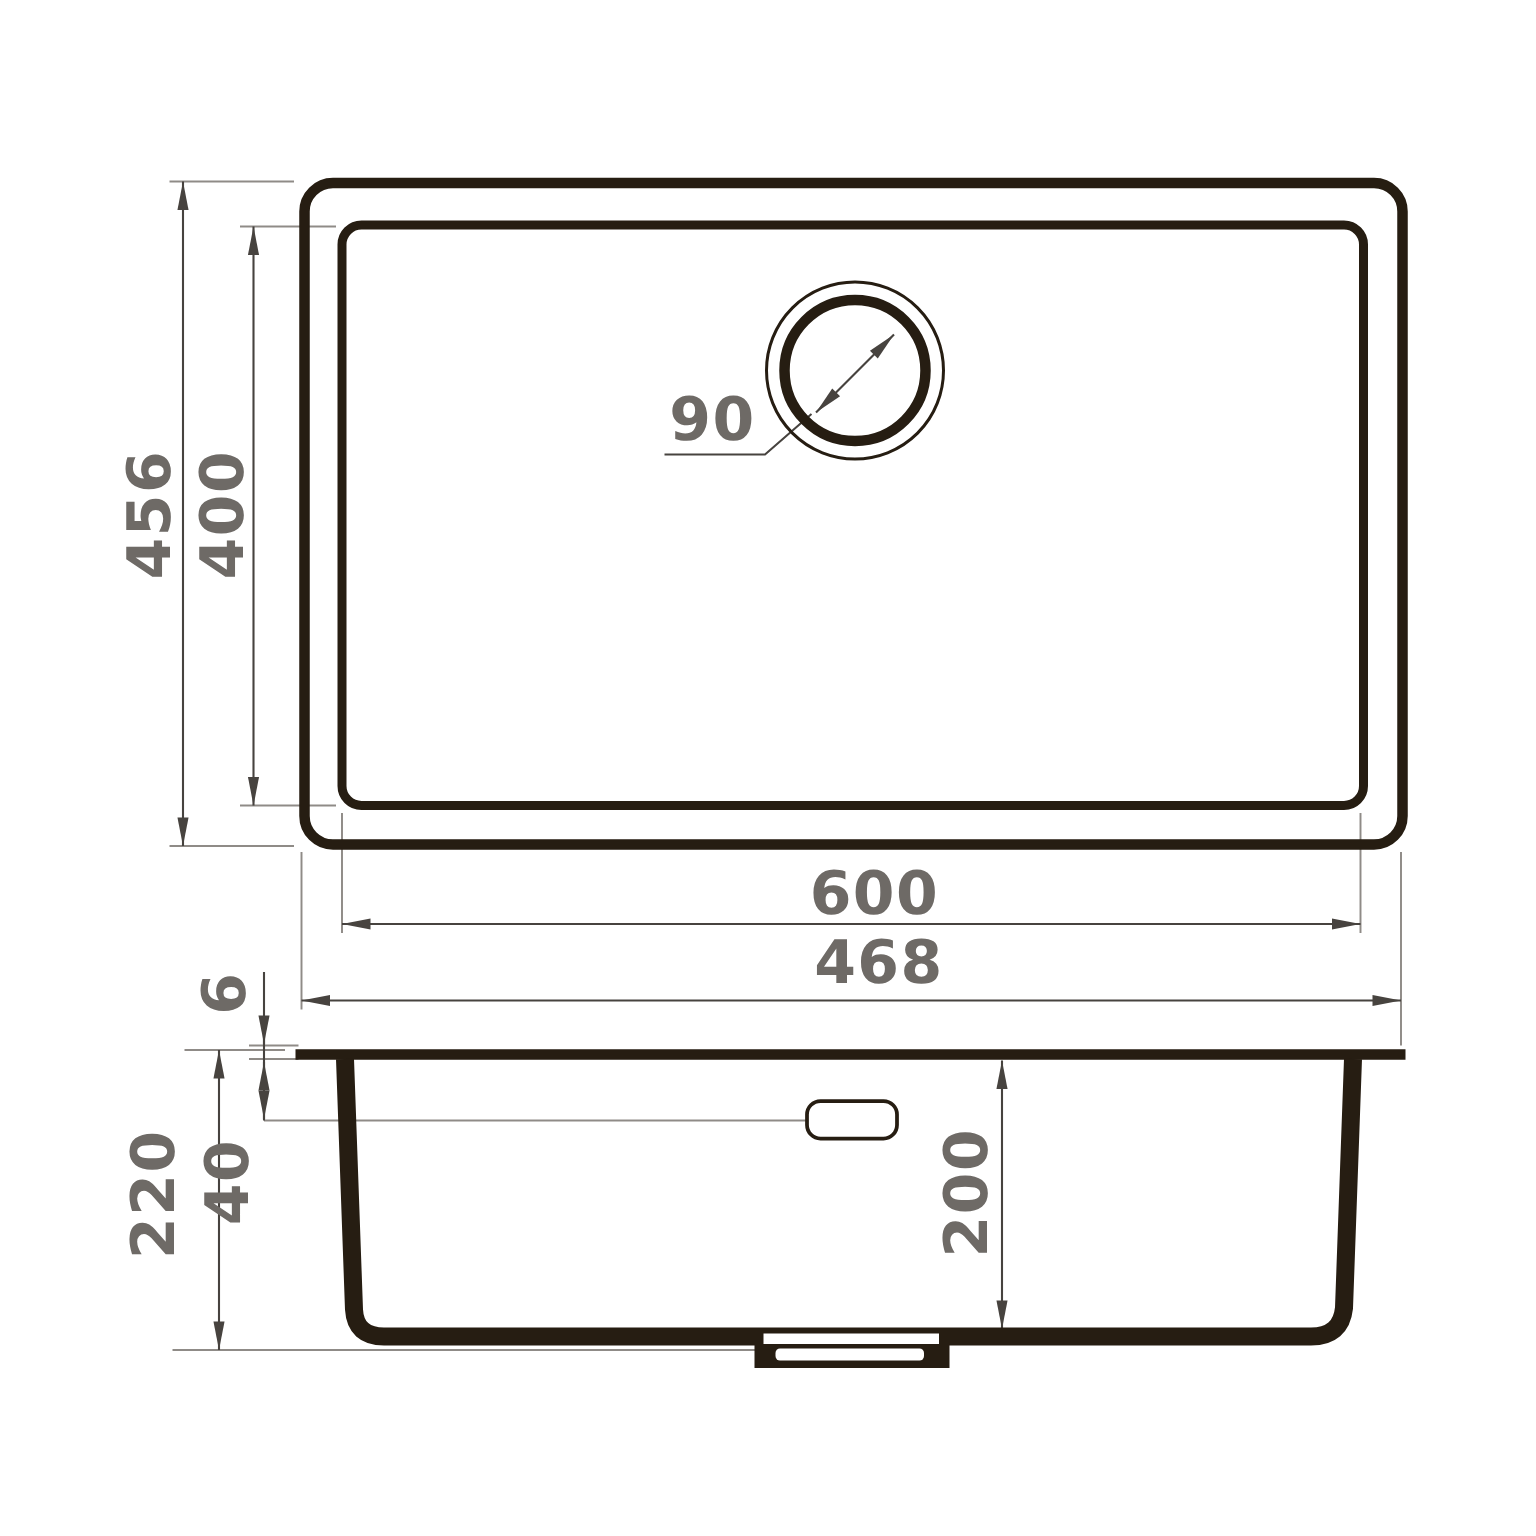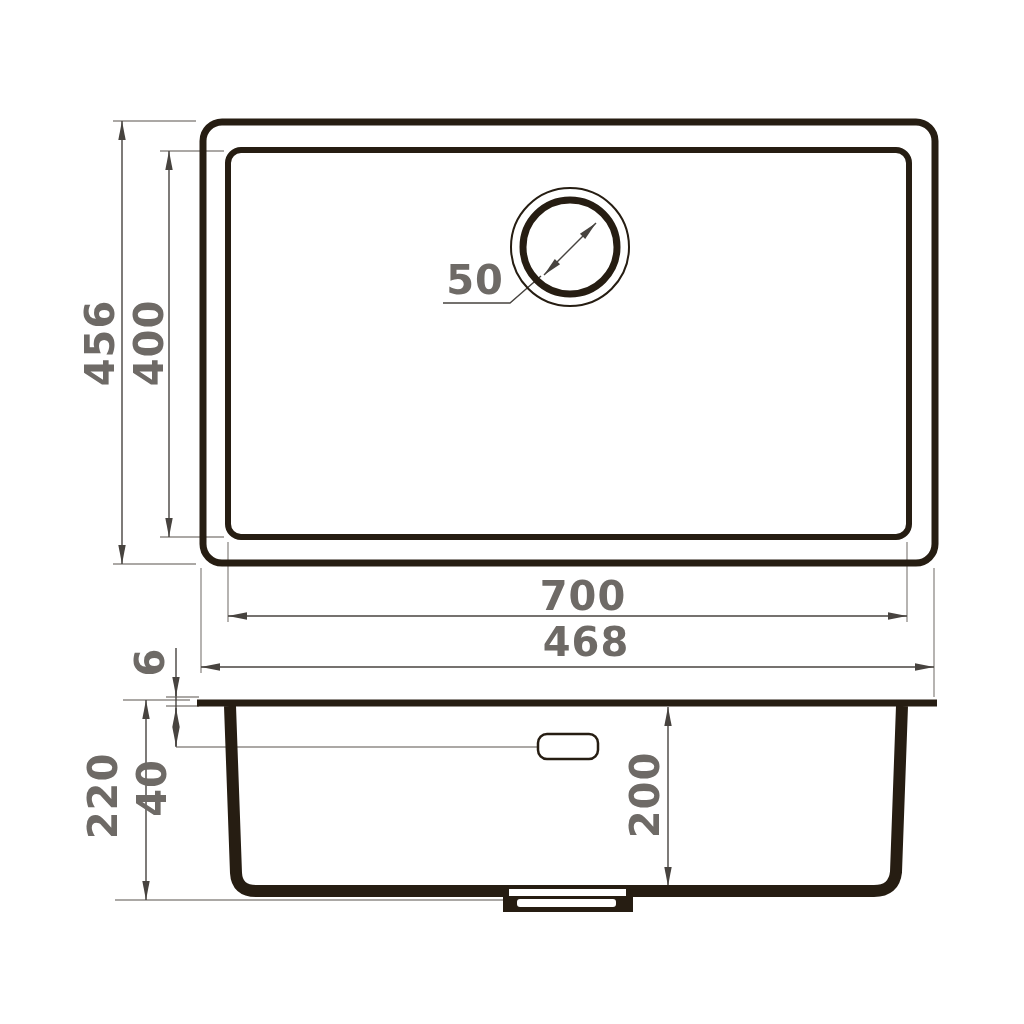--- a/index.html
+++ b/index.html
@@ -96,27 +96,27 @@
 
       <rect x="503" y="896" width="130" height="16" fill="#261d12"></rect>
       <rect x="517" y="899" width="99" height="8" rx="3" fill="#ffffff"></rect>
 
       <rect x="538" y="734" width="60" height="25" rx="9" stroke="#261d12" stroke-width="2.5" fill="#ffffff"></rect>
     </g>
   </svg>
 
   <div class="dim-label" style="left:586px;top:642px">468</div>
 
-  <div class="dim-label" style="left:583px;top:596px">700</div>
+  <div class="dim-label" style="left:583px;top:596px">600</div>
 
   <div class="dim-label rot" style="left:100px;top:343px">456</div>
 
   <div class="dim-label rot" style="left:149px;top:343px">400</div>
 
-  <div class="dim-label" style="left:475px;top:280px">50</div>
+  <div class="dim-label" style="left:475px;top:280px">90</div>
 
   <div class="dim-label rot" style="left:103px;top:796px">220</div>
 
   <div class="dim-label rot" style="left:150px;top:662px">6</div>
 
   <div class="dim-label rot" style="left:152px;top:788px">40</div>
 
   <div class="dim-label rot" style="left:645px;top:795px">200</div>
 
 </div>

